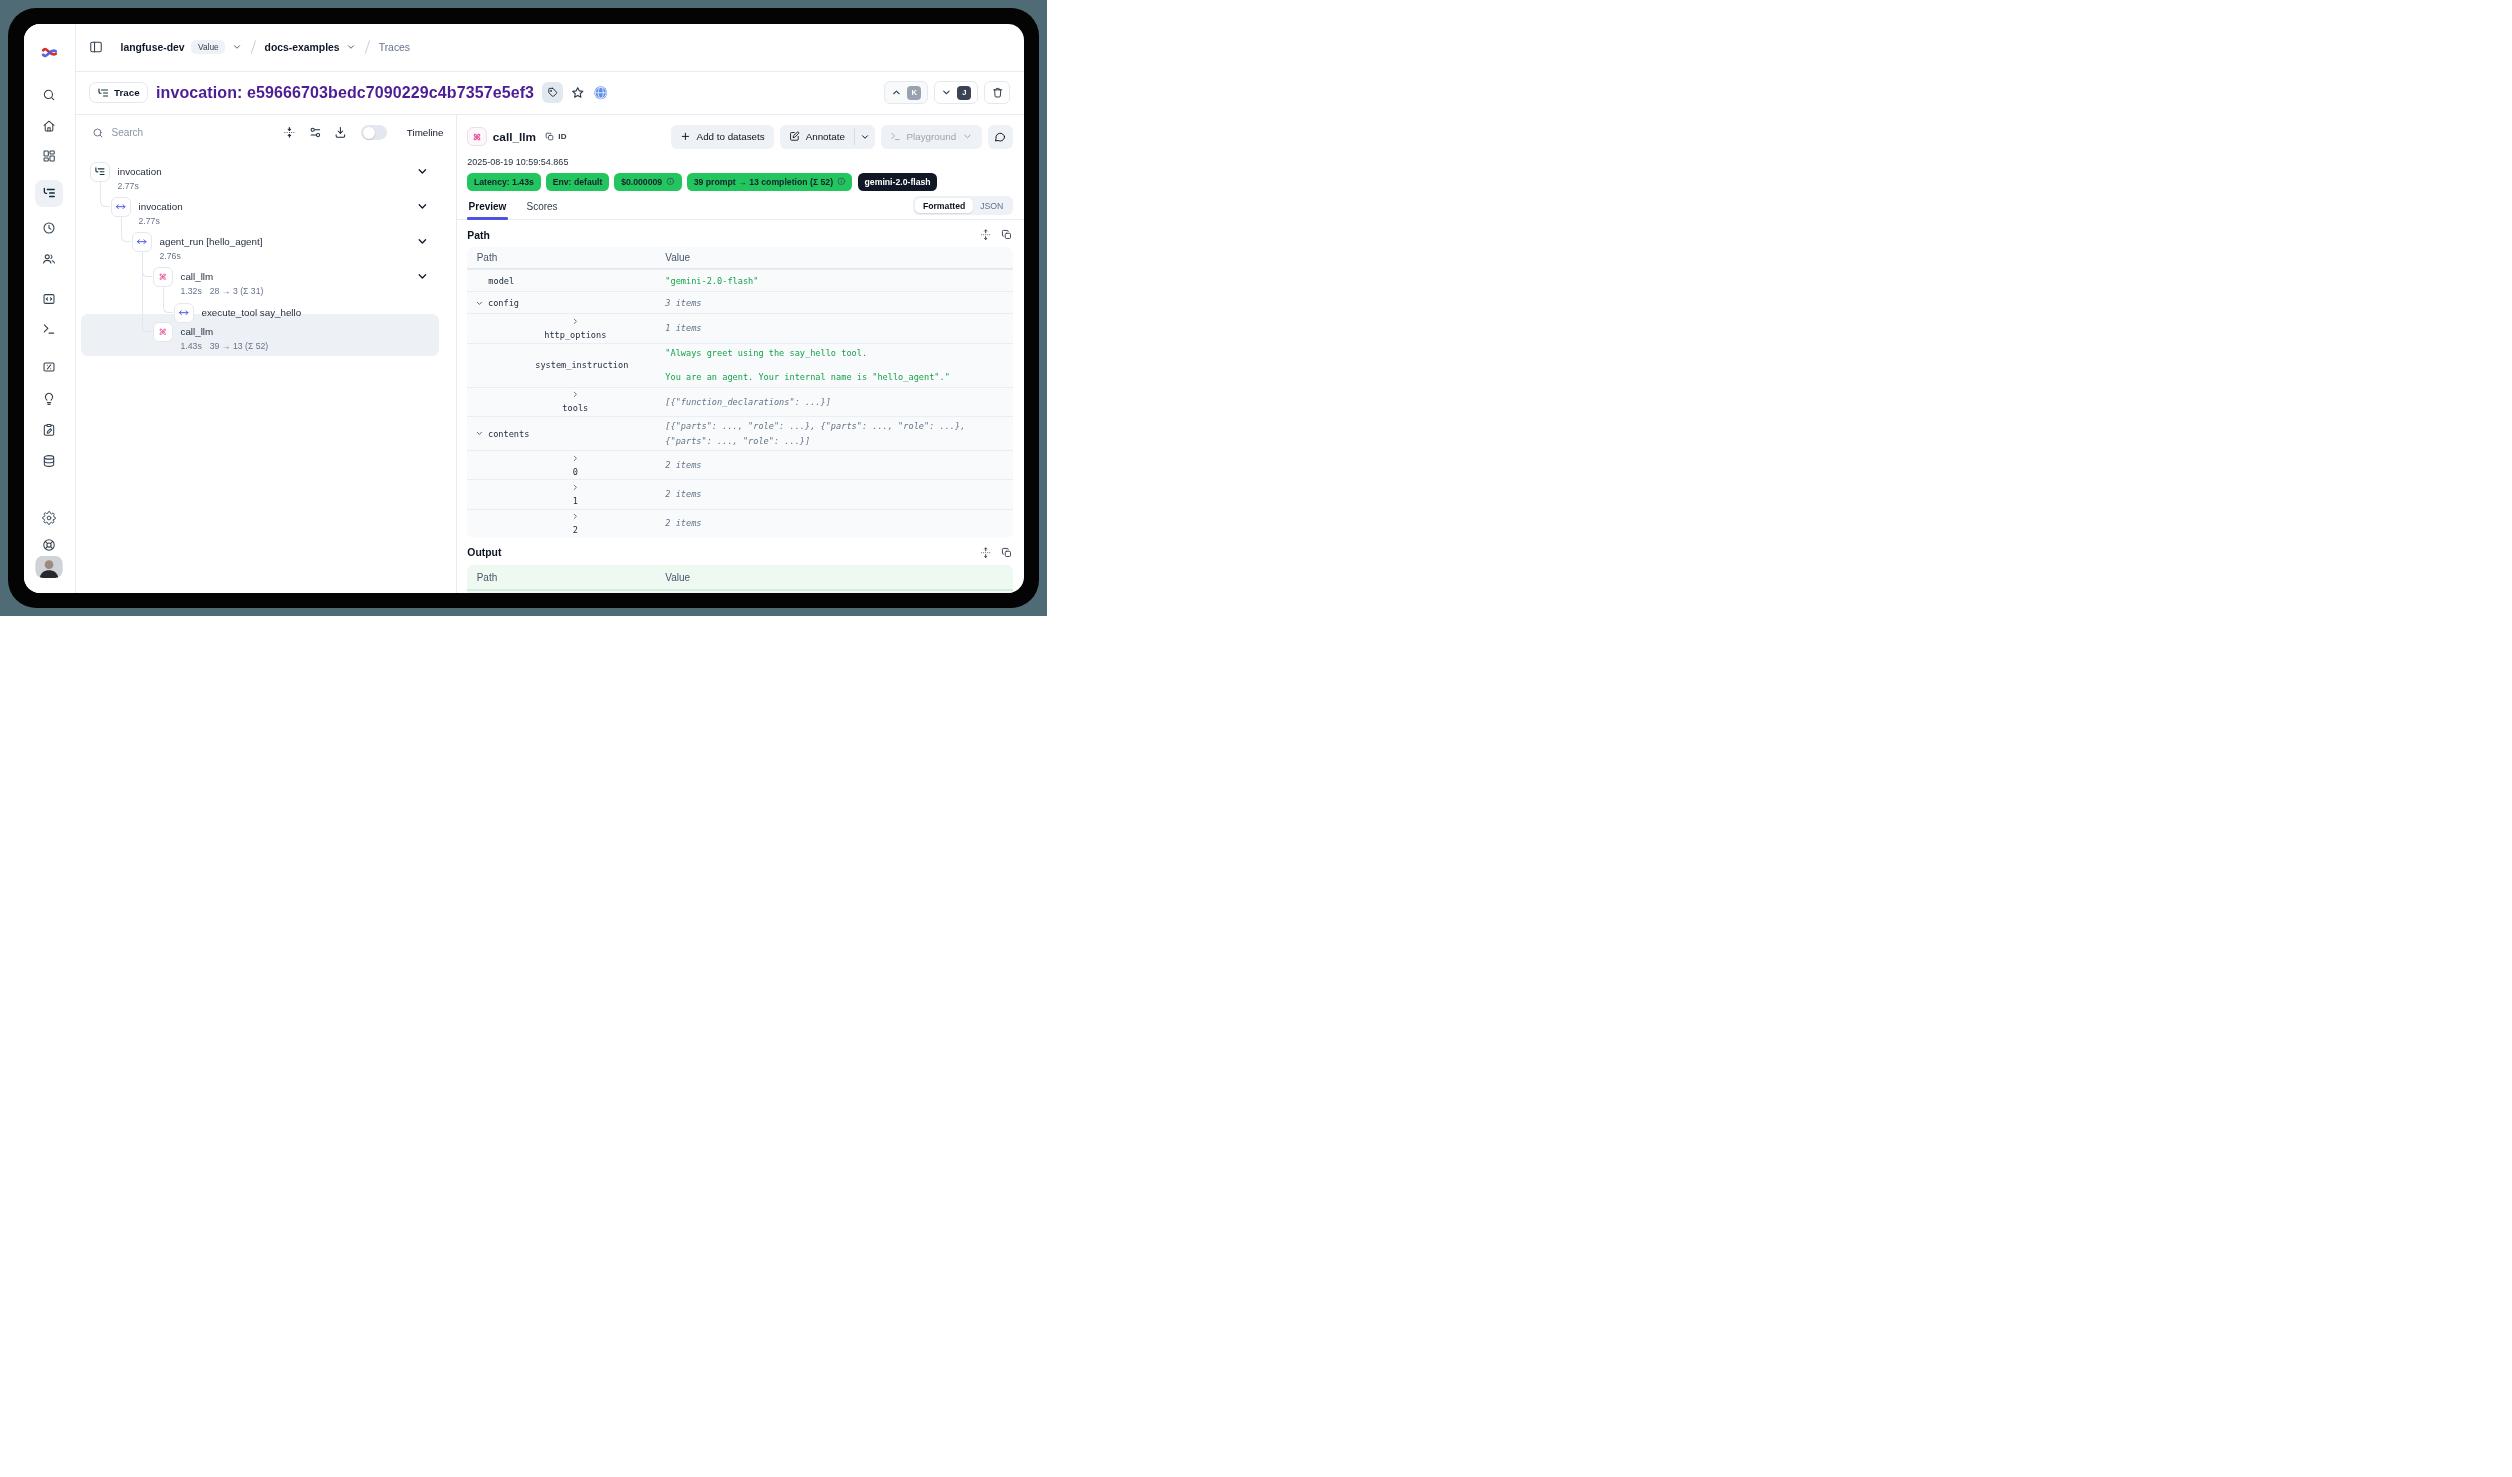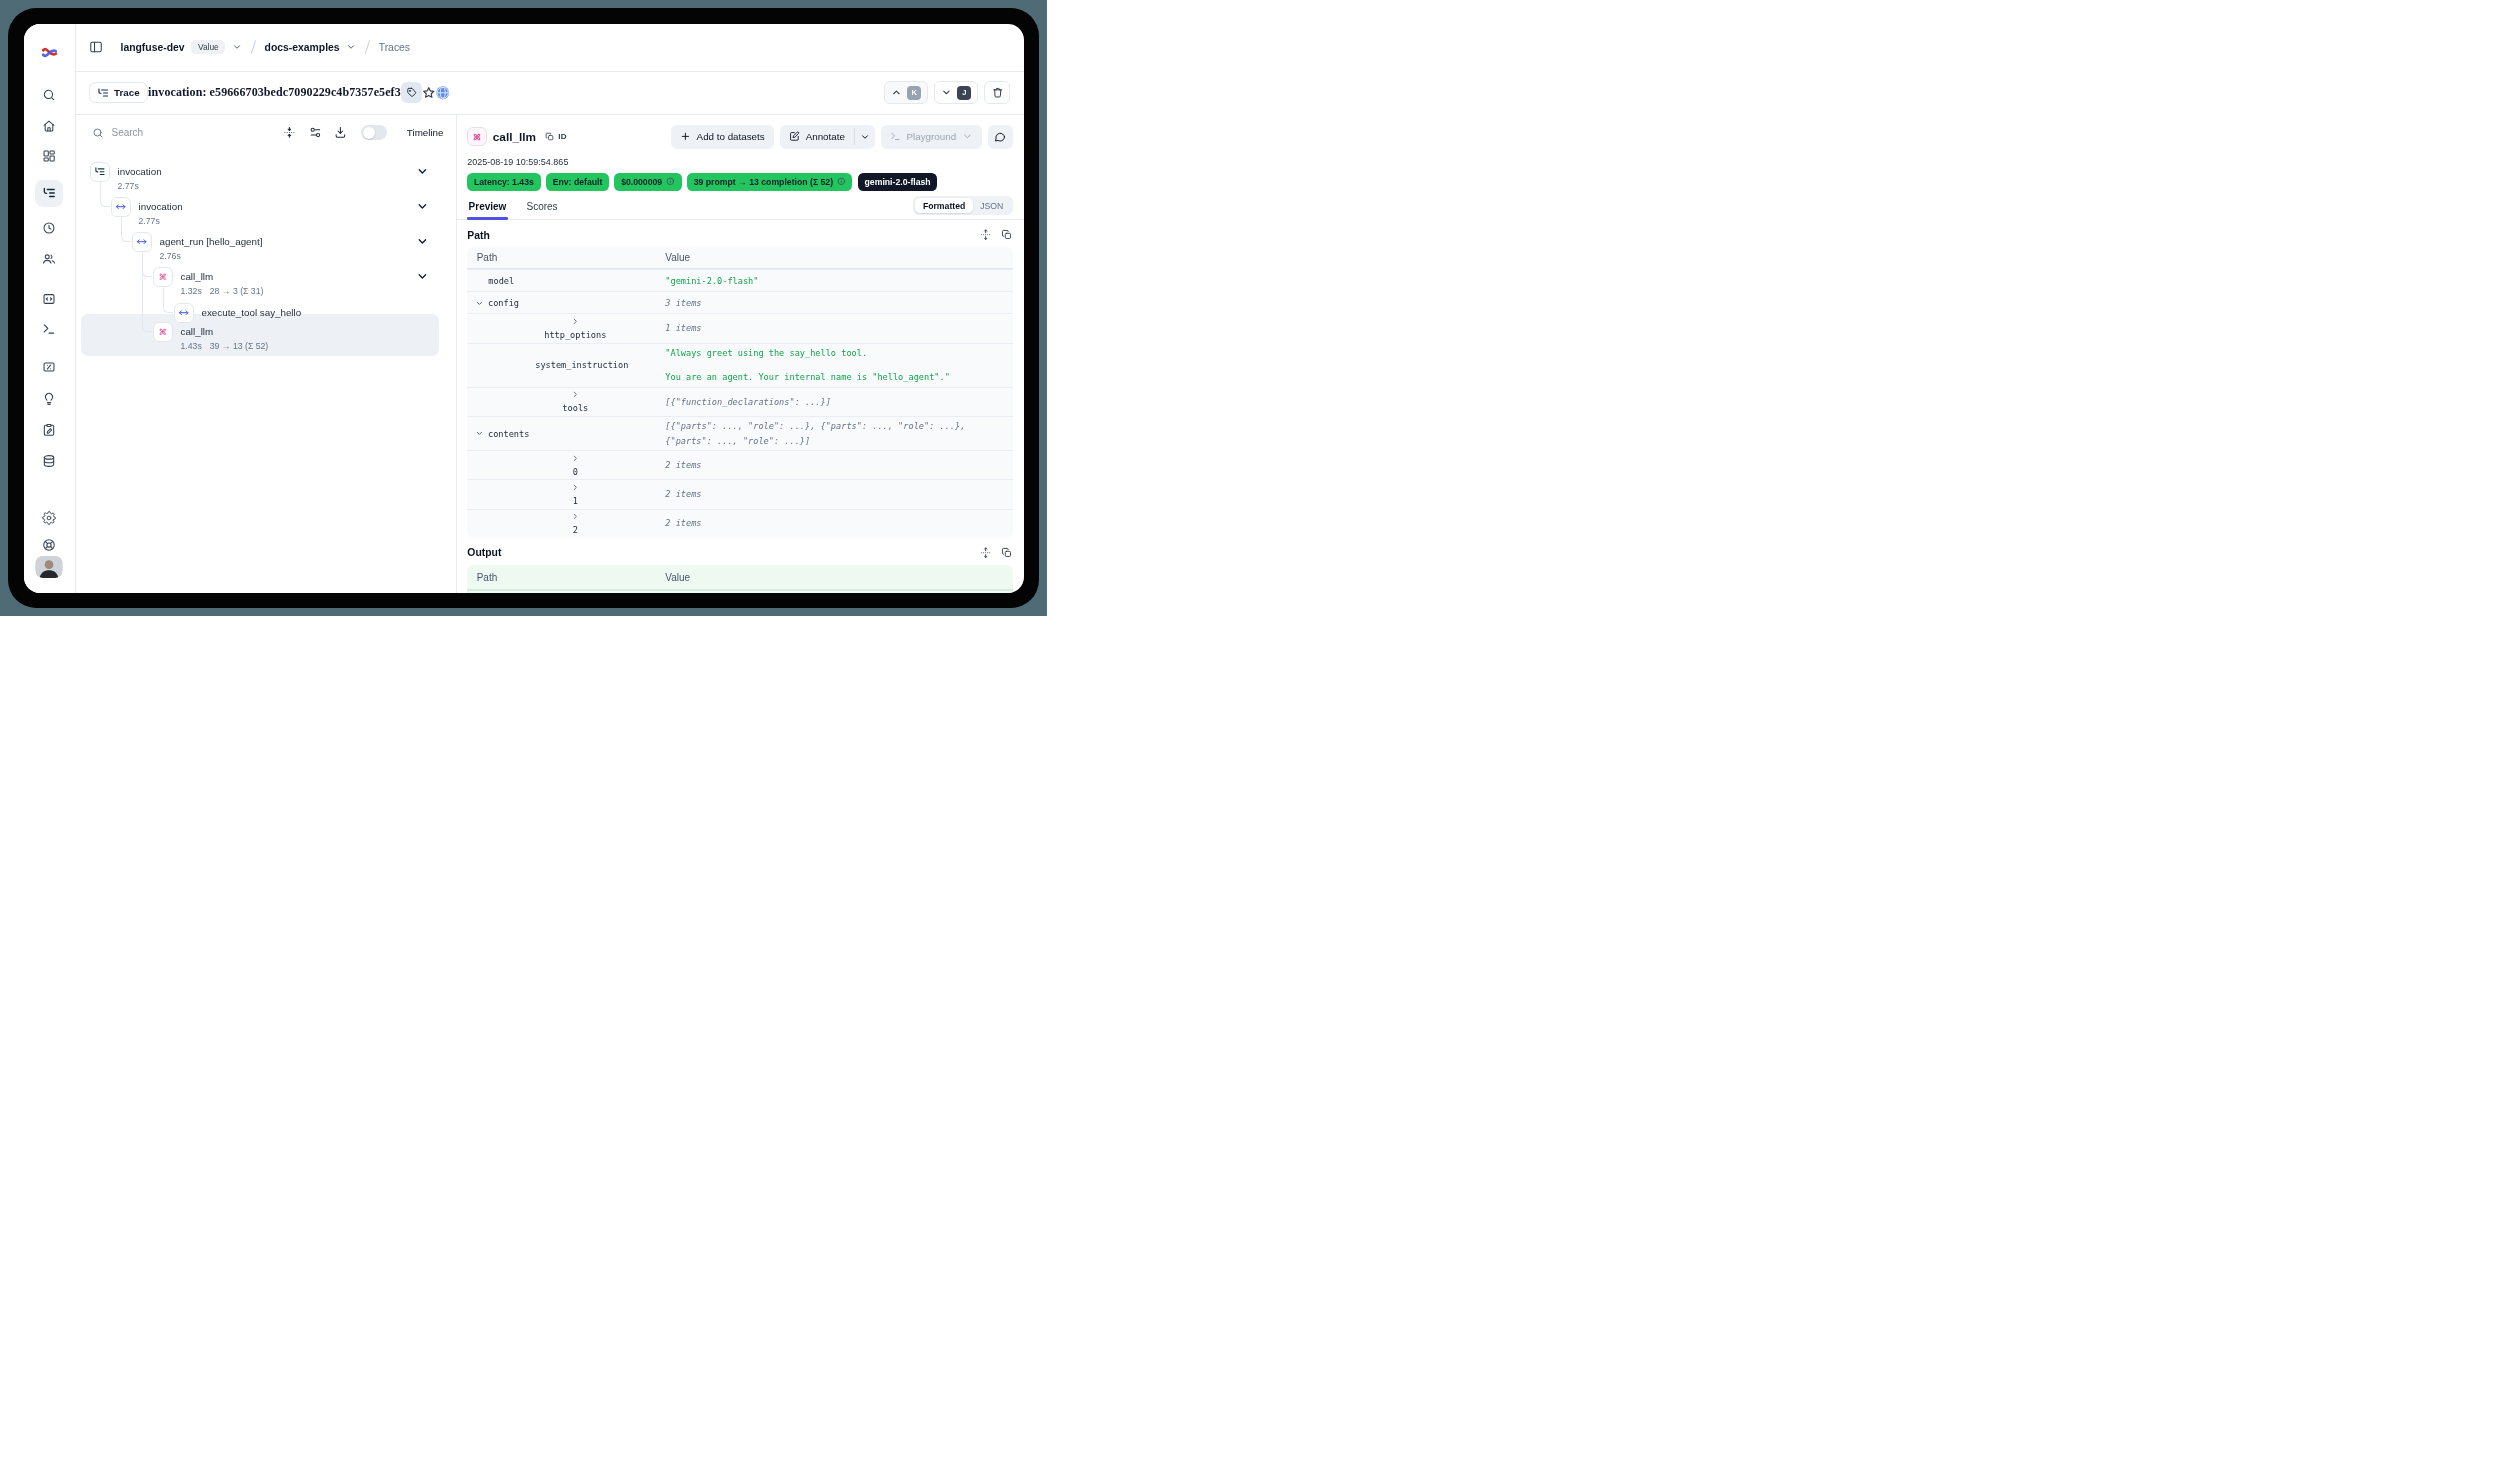--- a/index.html
+++ b/index.html
@@ -24,25 +24,25 @@
   .icon-btn { display:flex; align-items:center; justify-content:center; color:#33424f; cursor:pointer; background:none; border:none; }
   .icon-btn svg { width:14px; height:14px; }
   .crumbs { display:flex; align-items:center; gap:6.7px; margin-left:17.5px; }
   .crumb-strong { font-size:10.4px; font-weight:700; color:#101828; cursor:pointer; }
   .env-chip { background:#eef2f6; border-radius:4.7px; padding:2px 6.7px; font-size:8.4px; font-weight:500; color:#33424f; cursor:pointer; }
   .chev { width:10px; height:10px; color:#45505e; }
   .slash { width:1px; height:13.5px; background:#c6cfda; transform:rotate(18deg); margin:0 4px; }
   .crumb-muted { font-size:10.4px; font-weight:500; color:#64748b; cursor:pointer; }
 
   
-  .titlebar { height:43px; flex:0 0 43px; border-bottom:0.7px solid #e8ecf1; display:flex; align-items:center; padding:0 13.5px; }
+  .titlebar { height:43px; flex:0 0 43px; border-bottom:0.7px solid #e8ecf1; display:flex; align-items:center; padding:0 13.5px; gap:8px; }
   .type-badge { display:flex; align-items:center; gap:4.7px; border:1px solid #e2e8f0; border-radius:6.7px; padding:3.4px 7.4px; background:#fff; cursor:default; }
   .type-badge svg { width:12px; height:12px; color:#14323e; }
   .type-badge span { font-size:9.8px; font-weight:700; color:#0f172a; }
-  .page-title { font-size:12px; font-weight:700; color:#0f172a; letter-spacing:0.1px;font-family:Liberation Serif, serif; }
+  .page-title { font-size:16px; font-weight:700; color:#4c1d95; letter-spacing:0.1px; }
   .tag-chip { width:21px; height:21px; border-radius:6px; background:#e2e8f0; display:flex; align-items:center; justify-content:center; cursor:pointer; }
   .tag-chip svg { width:10.8px; height:10.8px; color:#1c2836; }
   .star-btn svg { width:13.5px; height:13.5px; color:#2b3646; }
   .globe-btn svg { width:15.5px; height:15.5px; }
   .tb-right { margin-left:auto; display:flex; align-items:center; gap:6px; }
   .nav-btn { display:flex; align-items:center; gap:5.4px; height:23.5px; padding:0 6px; border-radius:6px; border:0.7px solid #e4e9f0; background:#fff; cursor:pointer; }
   .nav-btn.dim { background:#f7f9fb; }
   .nav-btn svg { width:10.8px; height:10.8px; color:#33424f; }
   .kbd { width:14px; height:14px; border-radius:4px; color:#fff; font-size:7.7px; font-weight:700; display:flex; align-items:center; justify-content:center; }
   .kbd.gray { background:#99a2b0; }

